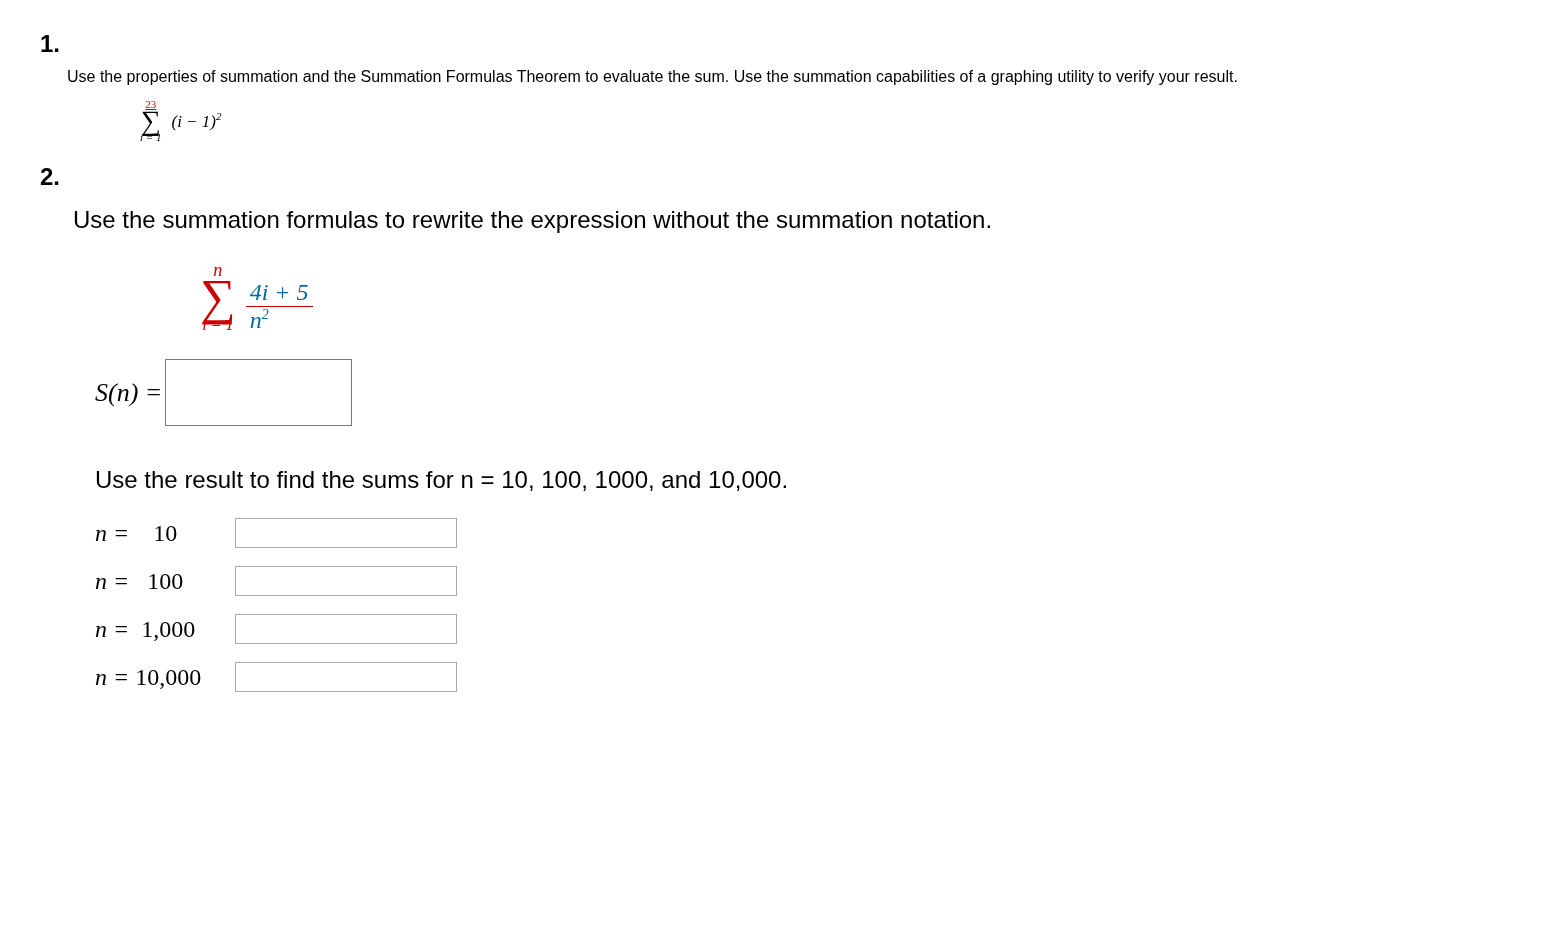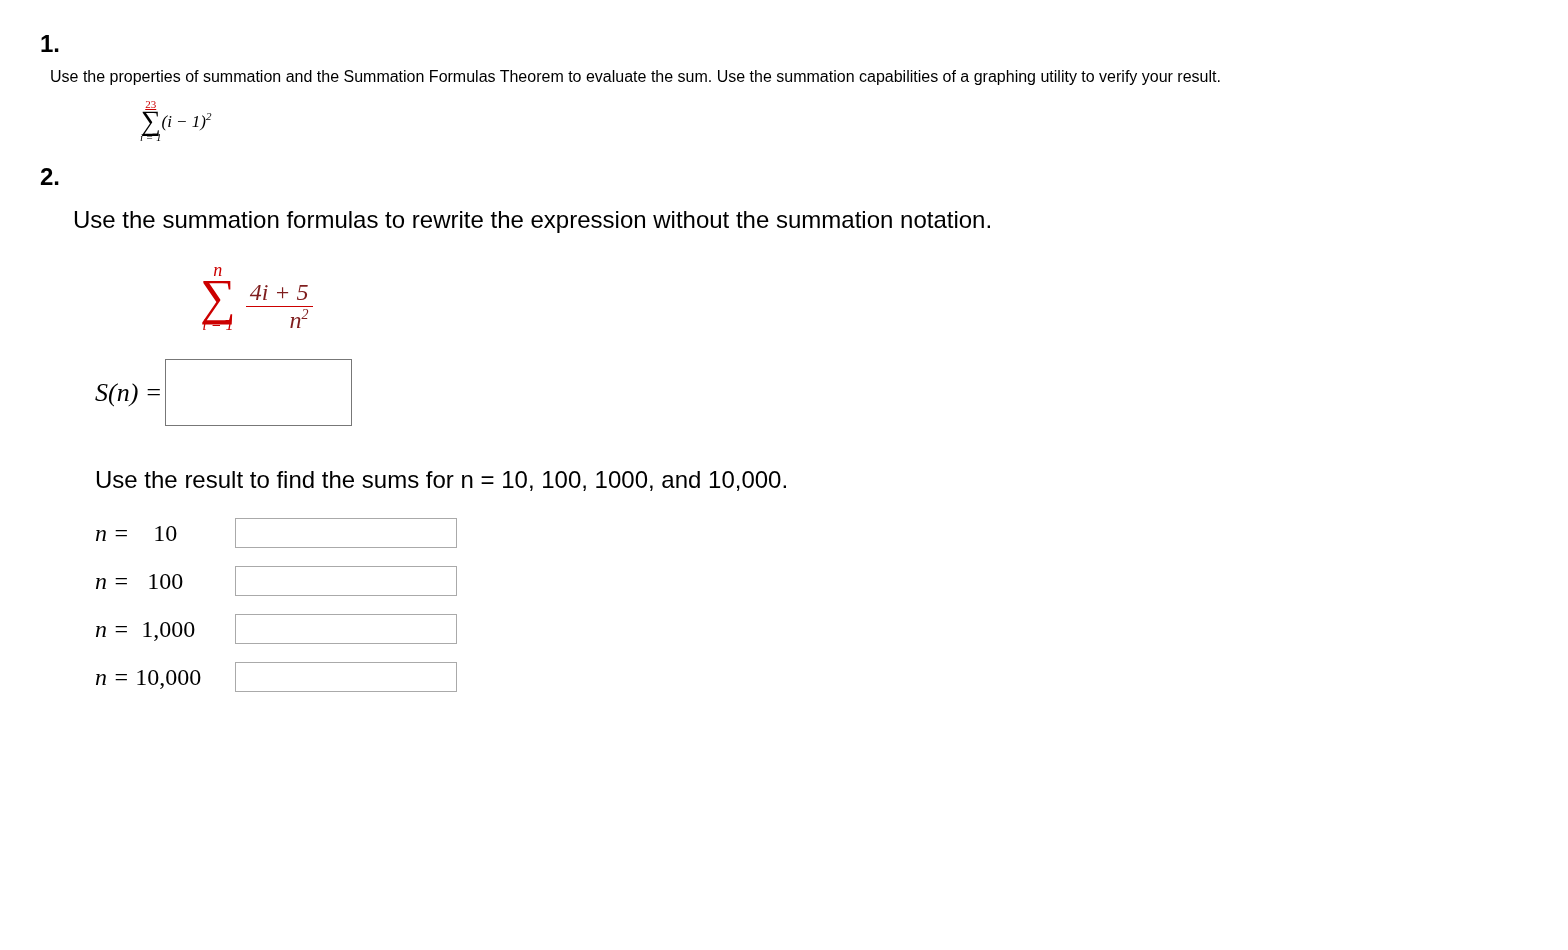--- a/index.html
+++ b/index.html
@@ -9,21 +9,21 @@
     font-size: 16px;
     color: #000;
   }
   .problem-number {
     font-size: 24px;
     font-weight: bold;
     margin-bottom: 10px;
   }
   .instruction-small {
     font-size: 16px;
-    margin-left: 10px;
+    margin-left: 27px;
     margin-bottom: 8px;
   }
   .instruction-large {
     font-size: 24px;
     margin-left: 33px;
     margin-bottom: 20px;
     margin-top: 15px;
   }
   .formula1 {
     margin-left: 100px;
@@ -36,39 +36,39 @@
   }
   .sum-symbol-wrap {
     display: flex;
     flex-direction: column;
     align-items: center;
     line-height: 1;
   }
   .sum-top-small { font-size: 11px; color: #c00; text-decoration: underline; }
   .sum-sigma-small { font-size: 28px; font-weight: normal; line-height: 0.8; }
   .sum-bottom-small { font-size: 11px; font-style: italic; }
-  .sum-term-small { font-size: 17px; font-style: italic; margin-left: 0; position: relative; }
+  .sum-term-small { font-size: 17px; font-style: italic; margin-left: 10px; position: relative; }
   .sum-term-small sup { font-size: 11px; }
 
   .formula2 {
     margin-left: 160px;
     margin-top: 25px;
     margin-bottom: 25px;
   }
   .sum-top-large { font-size: 18px; font-style: italic; color: #c00; }
   .sum-sigma-large { font-size: 50px; line-height: 0.75; color: #c00; }
   .sum-bottom-large { font-size: 16px; font-style: italic; color: #c00; }
   .fraction {
     display: inline-flex;
     flex-direction: column;
-    align-items: flex-end;
+    align-items: flex-start;
     margin-left: 10px;
     font-family: 'Times New Roman', serif;
     font-size: 24px;
-    color: #7f1d1d;
+    color: #0369a1;
     position: relative;
     margin-top: 20px;
   }
   .frac-num { font-style: italic; padding: 0 4px; }
   .frac-line { width: 100%; border-top: 1.5px solid #c00; }
   .frac-den { font-style: italic; padding: 0 4px; font-family: Liberation Serif, serif; }
   .frac-den sup { font-size: 14px; }
 
   .sn-row {
     display: flex;

